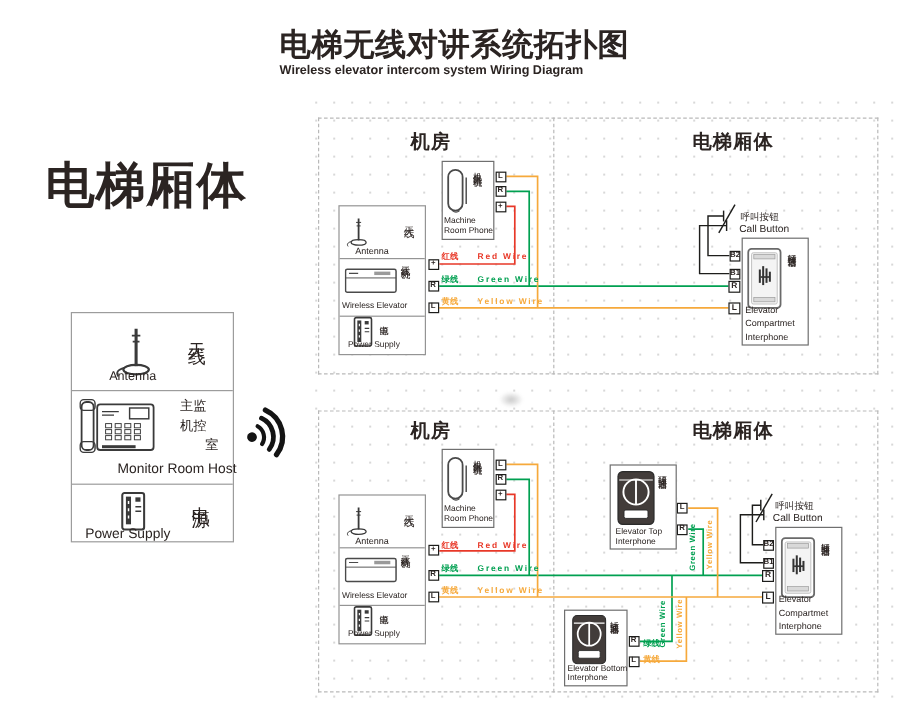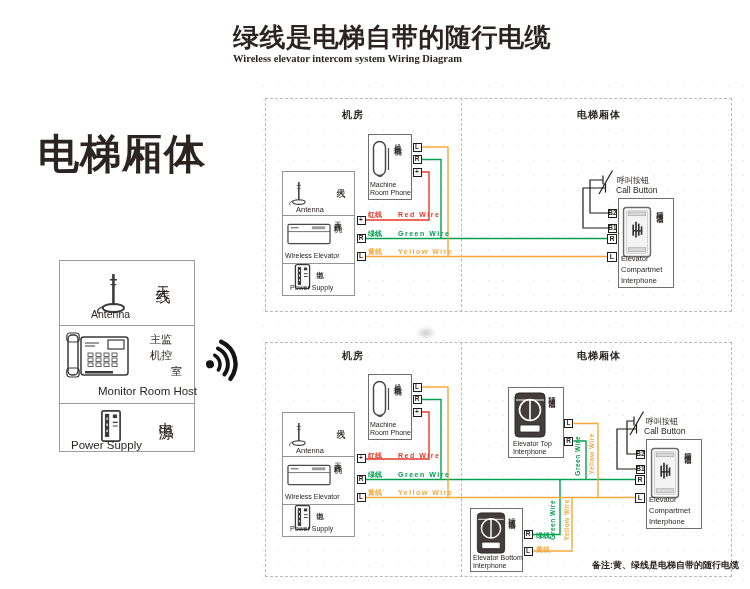--- a/index.html
+++ b/index.html
@@ -6,21 +6,21 @@
   .stage{position:relative;width:750px;height:589px;background:#ffffff;overflow:hidden;
          font-family:"Liberation Sans",sans-serif;color:#2b2422;}
   .abs{position:absolute;}
   .dotgrid{background-image:radial-gradient(#d8d8d8 0.8px,transparent 0.9px);
            background-size:15px 15px;}
   .dashbox{border:1px dashed #b9b9b9;}
   .vdash{border-left:1px dashed #b9b9b9;width:0;}
   .title-zh{font-size:26px;font-weight:900;letter-spacing:0.5px;white-space:nowrap;}
   .title-en{font-size:10.5px;font-weight:700;white-space:nowrap;}
   .center-heading{font-size:41px;font-weight:900;letter-spacing:1px;white-space:nowrap;}
-  .sec-title{font-size:10px;font-weight:900;letter-spacing:1px;white-space:nowrap;}
+  .sec-title{font-size:16px;font-weight:900;letter-spacing:1px;white-space:nowrap;}
   .gbox{border:1.5px solid #9c9c9c;background:#fff;}
   .ebox{border:1.3px solid #949494;background:#fff;}
   .dbox{border:1.3px solid #6f6f6f;background:#fff;}
   .sep{position:absolute;left:0;right:0;height:0;border-top:1.3px solid #949494;}
   .gsep{position:absolute;left:0;right:0;height:0;border-top:1.5px solid #9c9c9c;}
   .vtext{writing-mode:vertical-rl;letter-spacing:1px;white-space:nowrap;line-height:1;}
   .term{position:absolute;width:9px;height:9px;border:1px solid #1d1d1b;background:#fff;
         font-size:6.5px;font-weight:700;display:flex;align-items:center;justify-content:center;
         line-height:1;box-sizing:border-box;z-index:6;}
   .term.lg{width:10px;height:10px;font-size:7px;}
@@ -119,22 +119,22 @@
           <path d="M21,11 A18,18 0 0 1 21,39" fill="none" stroke="#141414" stroke-width="4.2" stroke-linecap="round"></path>
           <path d="M26,5 A25.5,25.5 0 0 1 26,45" fill="none" stroke="#141414" stroke-width="4.6" stroke-linecap="round"></path>
         </g>
       </symbol>
     </defs>
   </svg>
 
   <div class="abs dotgrid" style="left:256px;top:78px;width:494px;height:508px;"></div>
   <div class="abs smudge" style="left:412px;top:324px;width:28px;height:18px;"></div>
 
-  <div class="abs title-zh" style="left:233px;top:20px;">绿线是电梯自带的随行电缆</div>
-  <div class="abs title-en" style="left:233px;top:53px;font-family:Liberation Serif, serif;">Wireless elevator intercom system Wiring Diagram</div>
+  <div class="abs title-zh" style="left:233px;top:20px;">电梯无线对讲系统拓扑图</div>
+  <div class="abs title-en" style="left:233px;top:53px;">Wireless elevator intercom system Wiring Diagram</div>
 
   <div class="abs center-heading" style="left:38px;top:127px;">电梯厢体</div>
 
   <div class="abs gbox" style="left:59px;top:260px;width:136px;height:192px;box-sizing:border-box;">
     <div class="gsep" style="top:64px;"></div>
     <div class="gsep" style="top:142px;"></div>
   </div>
   <svg class="abs" style="left:95px;top:266px;" width="34" height="50" viewBox="0 0 24 34">
       <use href="#i-ant"></use>
     </svg>
@@ -349,15 +349,14 @@
   <div class="abs small75" style="left:649px;top:495px;z-index:5;">
       <div>Elevator</div>
       <div>Compartmet</div>
       <div>Interphone</div>
     </div>
   <div class="term" style="left:636px;top:449.5px;">B2</div>
   <div class="term" style="left:636px;top:464.5px;">B1</div>
   <div class="term lg" style="left:635px;top:474.5px;">R</div>
   <div class="term lg" style="left:635px;top:492.5px;">L</div>
 
-  <div class="abs note" style="left:592px;top:559px;z-index:5;">备注:黄、绿线是电梯自带的随行电缆</div>
 
 </div>
 
 </body></html>

